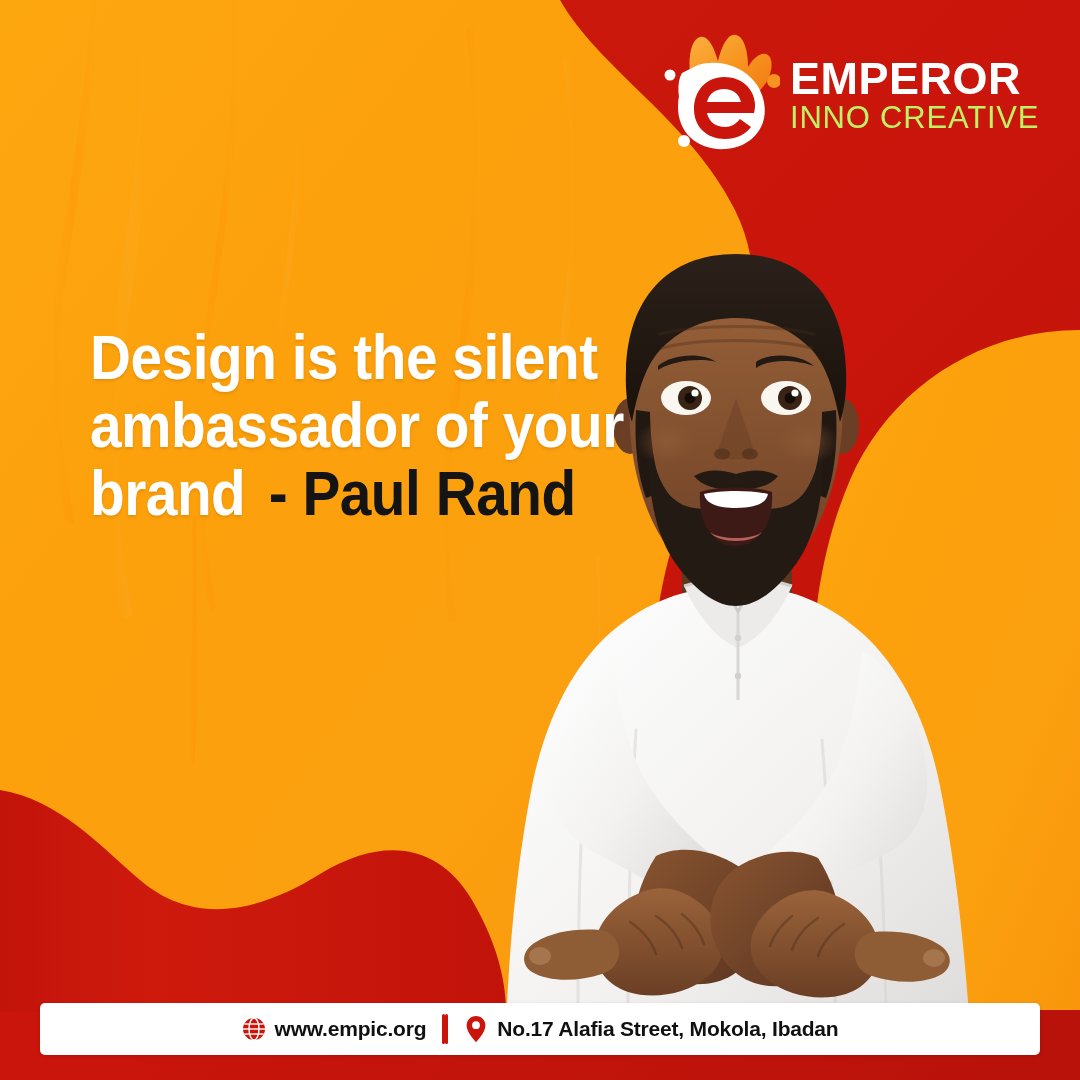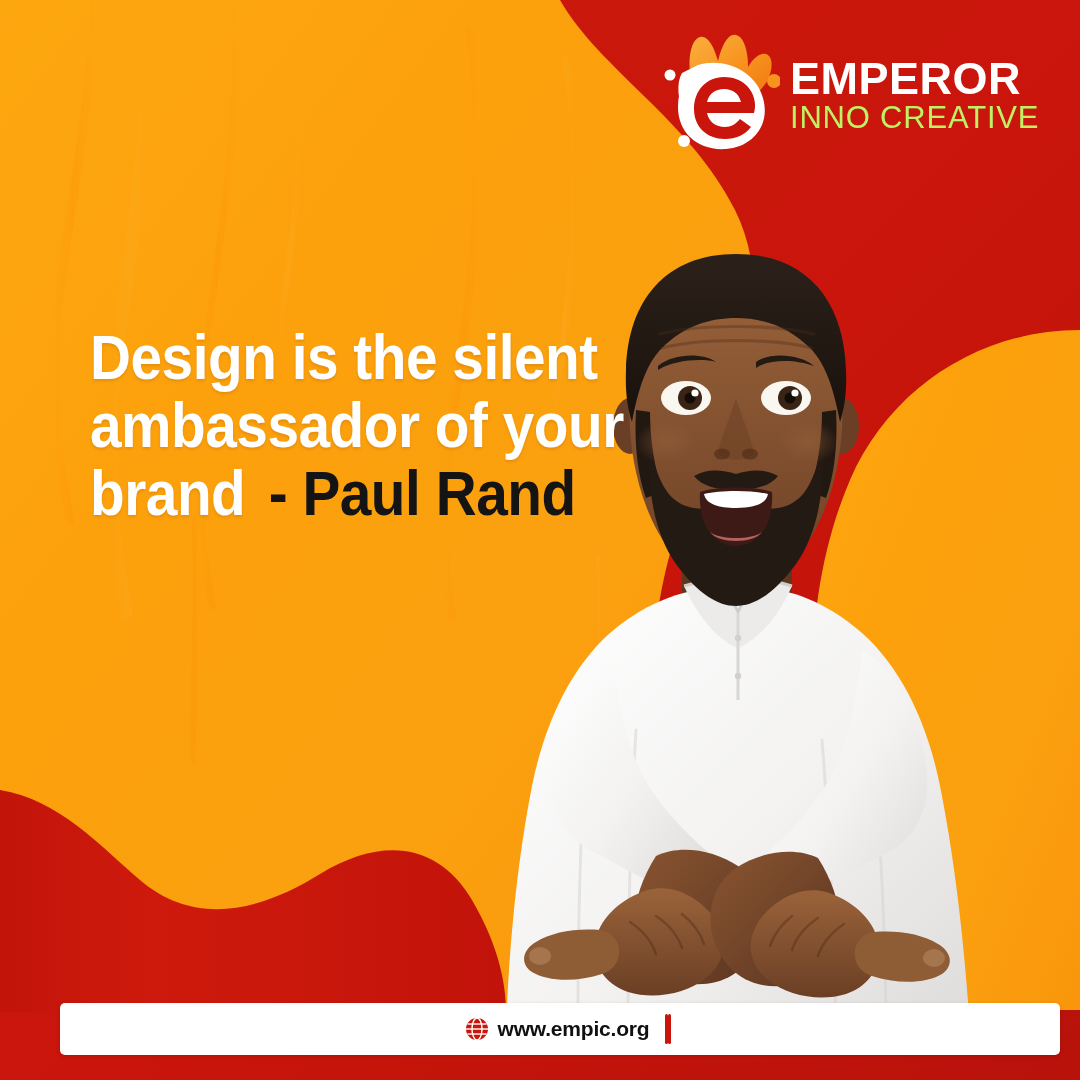--- a/index.html
+++ b/index.html
@@ -84,21 +84,20 @@
     position:absolute;
     left:40px; top:1003px;
     width:1000px; height:52px;
     background:#FFFFFF;
     border-radius:5px;
     display:flex;
     align-items:center;
     justify-content:center;
     gap:0px;
     box-shadow:0 1px 4px rgba(0,0,0,0.12);
-    margin-left:20px;
   }
   .footer-item {
     display:flex;
     align-items:center;
     gap:9px;
     padding:0 16px;
     white-space:nowrap;
   }
   .footer-text {
     font-family:"Liberation Sans", sans-serif;
@@ -456,16 +455,26 @@
         </svg>
       </span>
       <span class="footer-text">www.empic.org</span>
     </div>
 
     <span class="footer-divider"></span>
 
 
     <span class="footer-divider"></span>
 
+    <div class="footer-item">
+      <span class="fi-icon">
+        <svg width="24" height="28" viewBox="0 0 24 28">
+          <path d="M12,1 C 6.8,1 2.6,5.2 2.6,10.4 C 2.6,17.6 12,27 12,27
+                   C 12,27 21.4,17.6 21.4,10.4 C 21.4,5.2 17.2,1 12,1 Z" fill="#C9150B"></path>
+          <circle cx="12" cy="10.2" r="3.9" fill="#FFFFFF"></circle>
+        </svg>
+      </span>
+      <span class="footer-text">No.17 Alafia Street, Mokola, Ibadan</span>
+    </div>
 
   </div>
 
 </div>
 
 </body></html>

